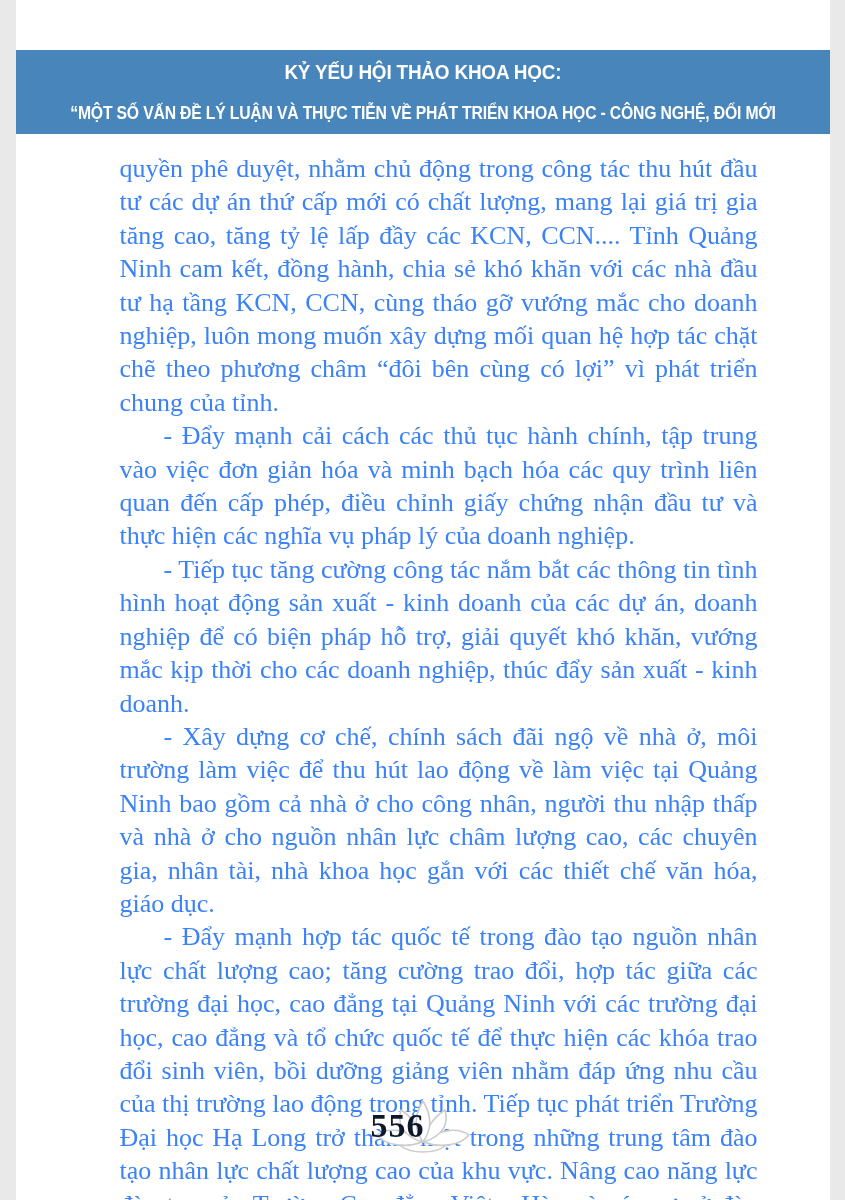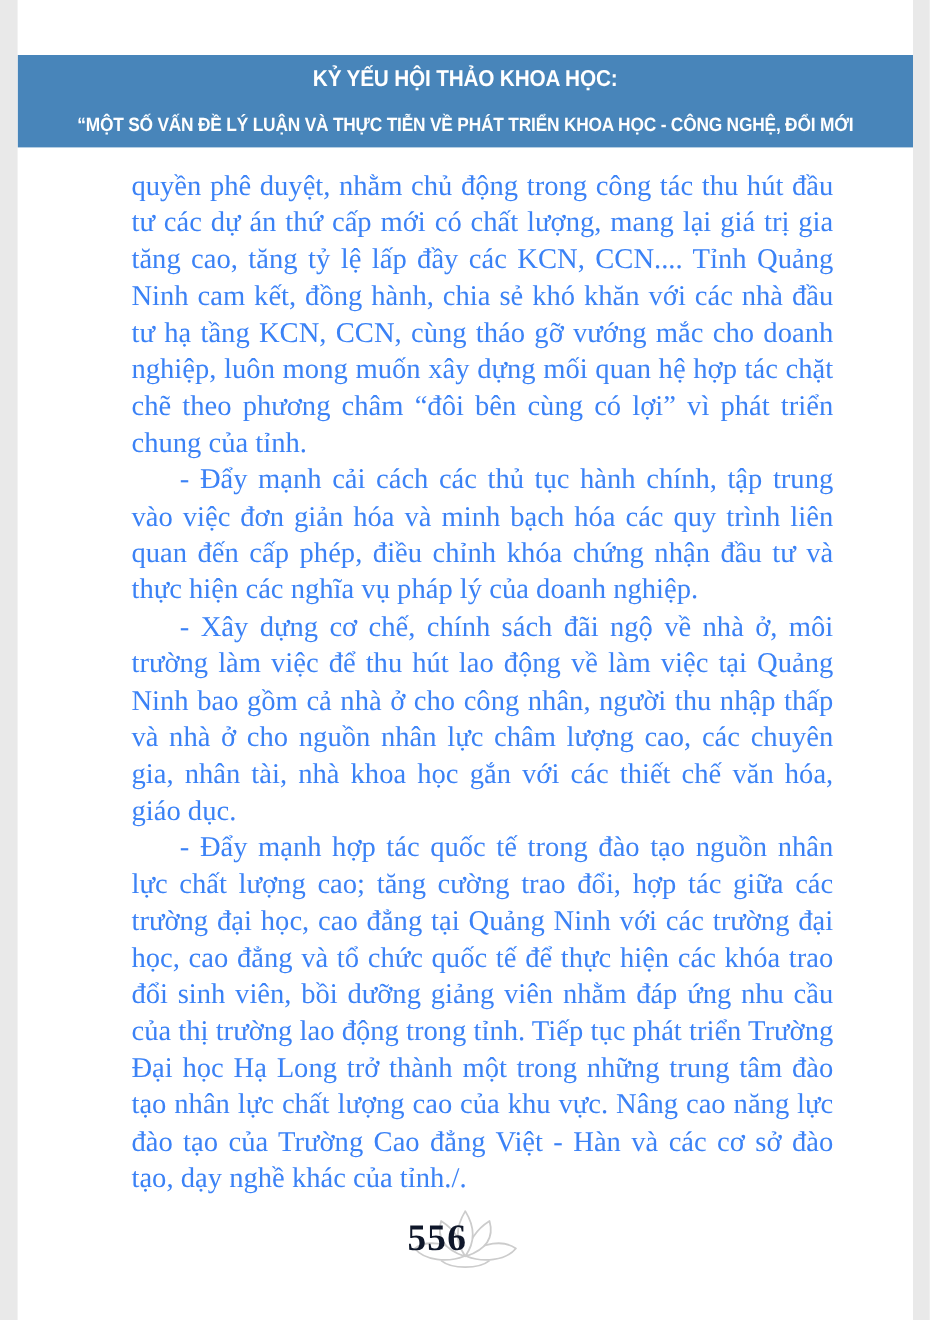--- a/index.html
+++ b/index.html
@@ -65,21 +65,22 @@
     <span class="line header-title">
       <span class="squeeze">KỶ YẾU HỘI THẢO KHOA HỌC:</span>
     </span>
     <span class="line header-sub">
       <span class="squeeze">“MỘT SỐ VẤN ĐỀ LÝ LUẬN VÀ THỰC TIỄN VỀ PHÁT TRIỂN KHOA HỌC - CÔNG NGHỆ, ĐỔI MỚI</span>
     </span>
   </div>
 
   <div class="body-text">
     <p>quyền phê duyệt, nhằm chủ động trong công tác thu hút đầu tư các dự án thứ cấp mới có chất lượng, mang lại giá trị gia tăng cao, tăng tỷ lệ lấp đầy các KCN, CCN.... Tỉnh Quảng Ninh cam kết, đồng hành, chia sẻ khó khăn với các nhà đầu tư hạ tầng KCN, CCN, cùng tháo gỡ vướng mắc cho doanh nghiệp, luôn mong muốn xây dựng mối quan hệ hợp tác chặt chẽ theo phương châm “đôi bên cùng có lợi” vì phát triển chung của tỉnh.</p>
-    <p class="indent">- Đẩy mạnh cải cách các thủ tục hành chính, tập trung vào việc đơn giản hóa và minh bạch hóa các quy trình liên quan đến cấp phép, điều chỉnh khóa chứng nhận đầu tư và thực hiện các nghĩa vụ pháp lý của doanh nghiệp.</p>
+    <p class="indent">- Đẩy mạnh cải cách các thủ tục hành chính, tập trung vào việc đơn giản hóa và minh bạch hóa các quy trình liên quan đến cấp phép, điều chỉnh giấy chứng nhận đầu tư và thực hiện các nghĩa vụ pháp lý của doanh nghiệp.</p>
+    <p class="indent">- Tiếp tục tăng cường công tác nắm bắt các thông tin tình hình hoạt động sản xuất - kinh doanh của các dự án, doanh nghiệp để có biện pháp hỗ trợ, giải quyết khó khăn, vướng mắc kịp thời cho các doanh nghiệp, thúc đẩy sản xuất - kinh doanh.</p>
     <p class="indent">- Xây dựng cơ chế, chính sách đãi ngộ về nhà ở, môi trường làm việc để thu hút lao động về làm việc tại Quảng Ninh bao gồm cả nhà ở cho công nhân, người thu nhập thấp và nhà ở cho nguồn nhân lực châm lượng cao, các chuyên gia, nhân tài, nhà khoa học gắn với các thiết chế văn hóa, giáo dục.</p>
     <p class="indent">- Đẩy mạnh hợp tác quốc tế trong đào tạo nguồn nhân lực chất lượng cao; tăng cường trao đổi, hợp tác giữa các trường đại học, cao đẳng tại Quảng Ninh với các trường đại học, cao đẳng và tổ chức quốc tế để thực hiện các khóa trao đổi sinh viên, bồi dưỡng giảng viên nhằm đáp ứng nhu cầu của thị trường lao động trong tỉnh. Tiếp tục phát triển Trường Đại học Hạ Long trở thành một trong những trung tâm đào tạo nhân lực chất lượng cao của khu vực. Nâng cao năng lực đào tạo của Trường Cao đẳng Việt - Hàn và các cơ sở đào tạo, dạy nghề khác của tỉnh./.</p>
   </div>
 
   <div class="footer-ornament">
     <div class="lotus-wrap">
       <svg width="104" height="62" viewBox="0 0 104 62">
         <g fill="#ffffff" stroke="#cccccc" stroke-width="1.6" stroke-linejoin="round">
 
           <path d="M6,37 C17,29 36,31 51,44 C36,50 15,48 6,37 Z"></path>

